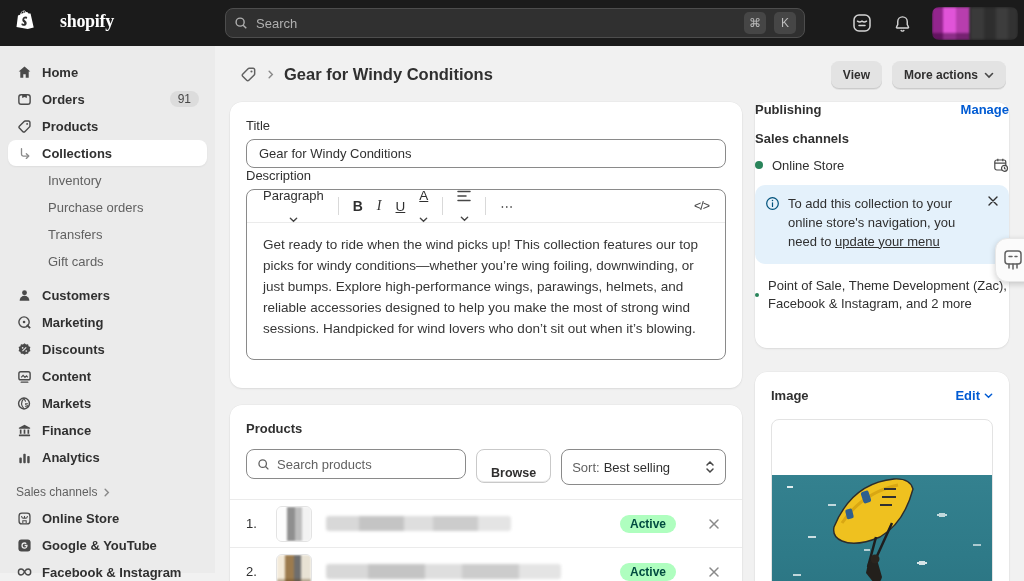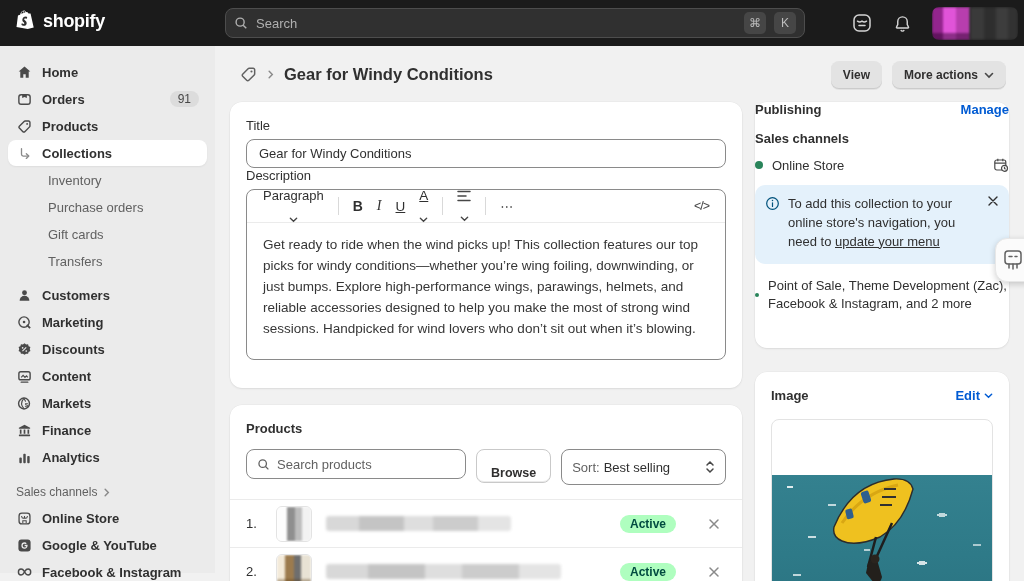--- a/index.html
+++ b/index.html
@@ -5,21 +5,21 @@
   * { box-sizing: border-box; margin: 0; padding: 0; }
   html,body { width:1024px; height:581px; overflow:hidden; }
   body {
     font-family:"Liberation Sans", sans-serif;
     background:#f1f1f1; color:#303030; position:relative; font-size:13px;
   }
   svg { display:block; }
 
   
   .topbar { position:absolute; inset:0 0 auto 0; height:46px; background:#1b1b1b; z-index:40; }
-  .logo { position:absolute; left:14px; top:9px; display:flex; align-items:center; gap:6px; }
+  .logo { position:absolute; left:14px; top:9px; display:flex; align-items:center; gap:23px;font-family:Liberation Serif, serif; }
   .logo-text { color:#fff; font-weight:700; font-size:18px; letter-spacing:-.3px; }
   .searchbar { position:absolute; left:225px; top:8px; width:580px; height:30px;
     background:#303030; border:1px solid #4d4d4d; border-radius:8px;
     display:flex; align-items:center; padding:8px 8px; gap:8px; }
   .searchbar .ph { color:#b0b0b0; font-size:13px; flex:1; }
   .kbd { min-width:22px; height:22px; background:#464646; border-radius:5px; color:#bdbdbd;
     font-size:12px; display:flex; align-items:center; justify-content:center; padding:0 4px; }
   .topbar-right { position:absolute; right:6px; top:0; height:46px; display:flex; align-items:center; gap:20px; }
   .icon-btn { background:none; border:none; cursor:pointer; display:flex; }
   .avatar-group { width:86px; height:33px; border-radius:7px; overflow:hidden; display:flex; }
@@ -232,24 +232,24 @@
       </span>
     <span>Collections</span>
   </div>
   <div class="sub-item">
       <span>Inventory</span>
     </div>
   <div class="sub-item">
       <span>Purchase orders</span>
     </div>
   <div class="sub-item">
+      <span>Transfers</span>
+    </div>
+  <div class="sub-item">
       <span>Gift cards</span>
-    </div>
-  <div class="sub-item">
-      <span>Transfers</span>
     </div>
   <div class="nav-gap"></div>
   <div class="nav-item">
     <span class="nicon">
         <svg width="15" height="15" viewBox="0 0 16 16" fill="#4a4a4a">
           <circle cx="8" cy="5" r="2.6"></circle>
           <path d="M2.8 13.5a5.2 5.2 0 0 1 10.4 0z"></path>
         </svg>
       </span>
     <span>Customers</span>

